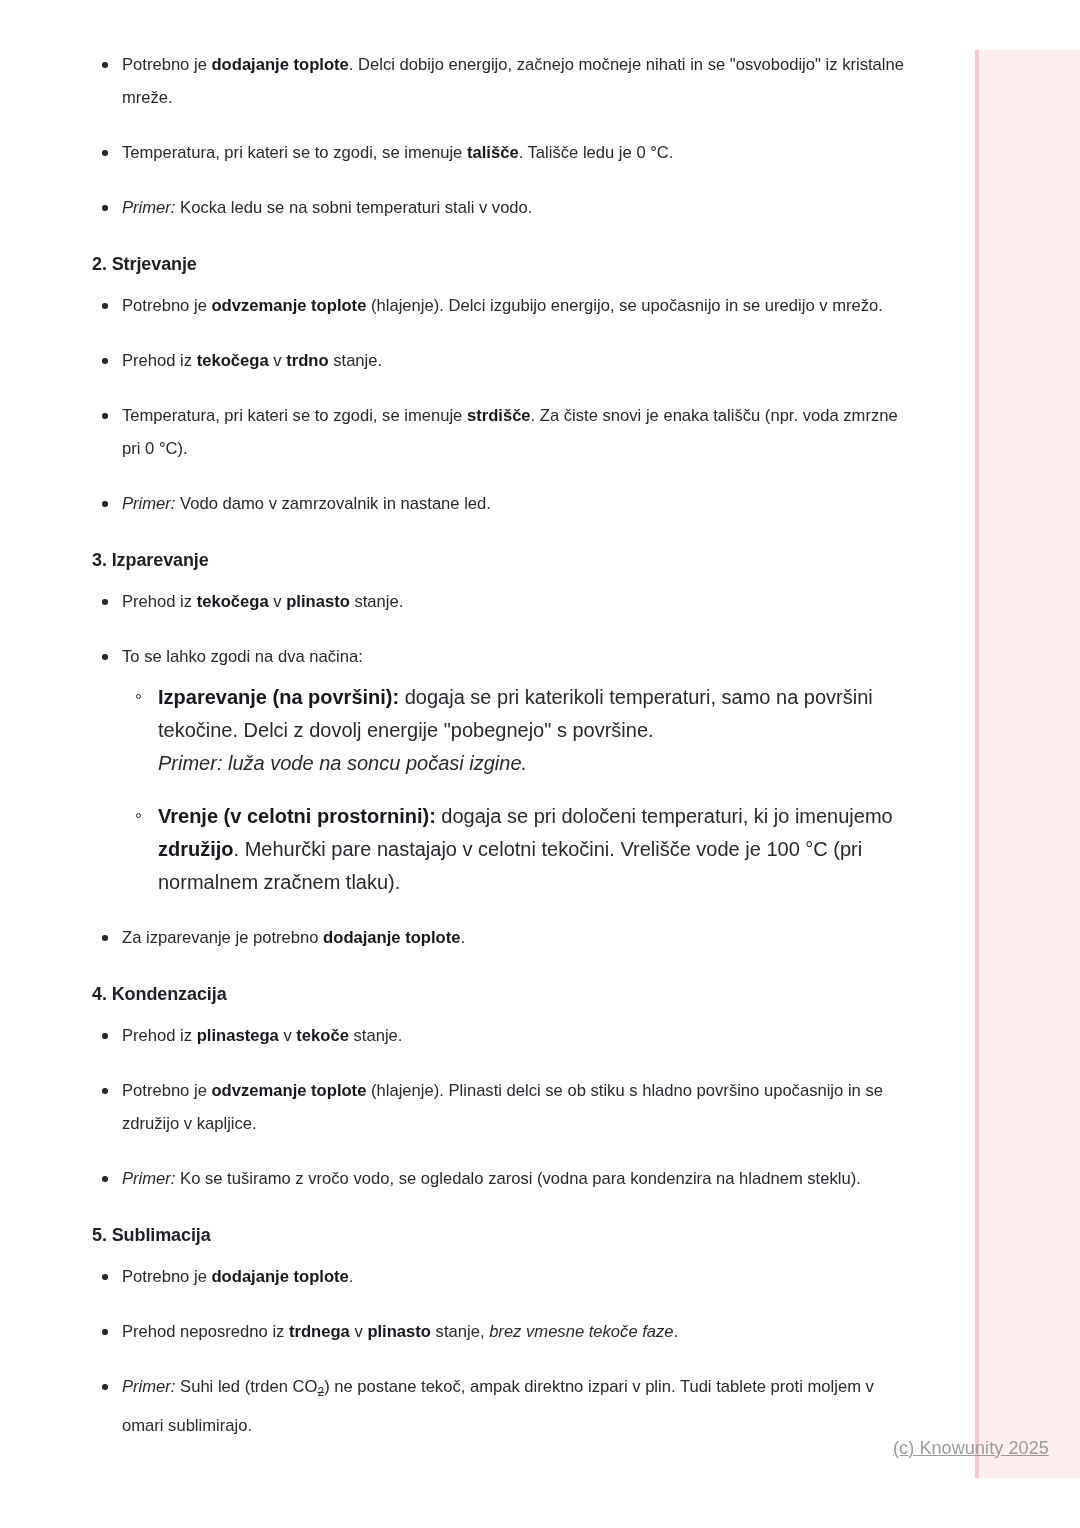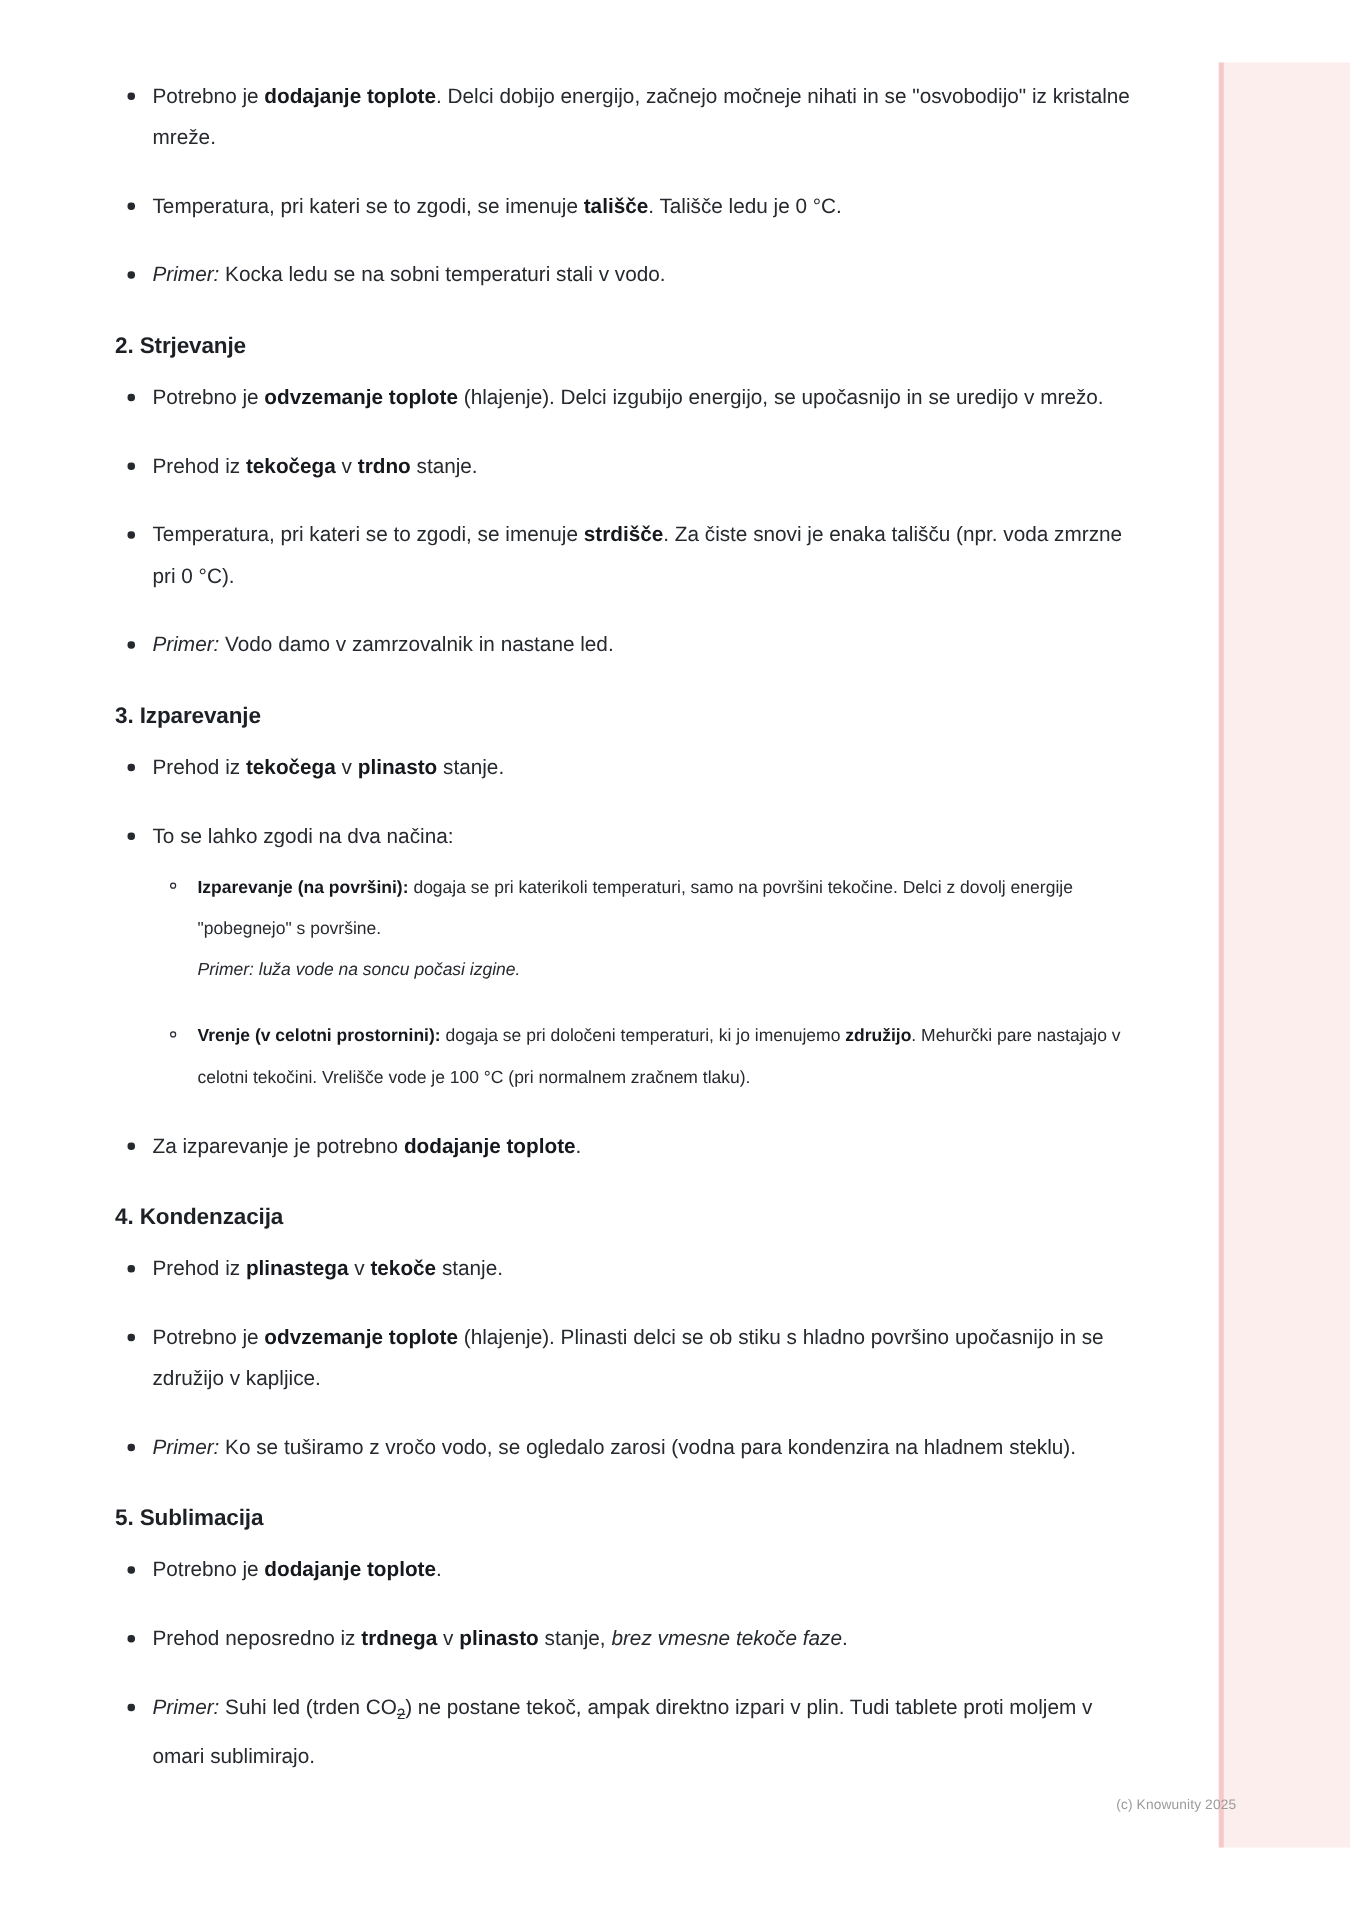--- a/index.html
+++ b/index.html
@@ -25,21 +25,21 @@
     width: 105px;
     height: 1428px;
     background: #fdeeee;
     border-left: 4px solid #f3c9c9;
     box-sizing: border-box;
   }
 
   
   #doc {
     position: absolute;
-    top: 16px;
+    top: 4px;
     left: 0;
     width: 904px;
     padding: 44px 0 0 0;
     box-sizing: border-box;
   }
 
   .heading {
     font-size: 18px;
     font-weight: bold;
     color: #1d2125;
@@ -74,21 +74,21 @@
 
   ul.lvl2 {
     list-style: none;
     margin: 8px 0 0 0;
     padding: 0;
   }
   ul.lvl2 > li {
     position: relative;
     margin: 0 0 20px 0;
     padding: 0 0 0 36px;
-    font-size: 14px;
+    font-size: 20px;
     line-height: 33px;
   }
   ul.lvl2 > li::before {
     content: "";
     position: absolute;
     left: 14px;
     top: 13px;
     width: 5px;
     height: 5px;
     border-radius: 50%;
@@ -105,25 +105,26 @@
     text-decoration: line-through;
     text-decoration-thickness: 1px;
   }
   .blk { display: block; }
 
   
   #footer-credit {
     position: absolute;
     left: 893px;
     top: 1438px;
-    font-size: 11px;
+    font-size: 18px;
     color: #9b9b9b;
     letter-spacing: 0.1px;
     white-space: nowrap;
     z-index: 5;
+    text-decoration: underline;
   }
 </style>
 </head>
 <body>
 
 <div id="side-panel"></div>
 
 <div id="doc">
     <ul class="lvl1">
       <li><span>Potrebno je </span><b>dodajanje toplote</b><span>. Delci dobijo energijo, začnejo močneje nihati in se "osvobodijo" iz kristalne mreže.</span></li>

